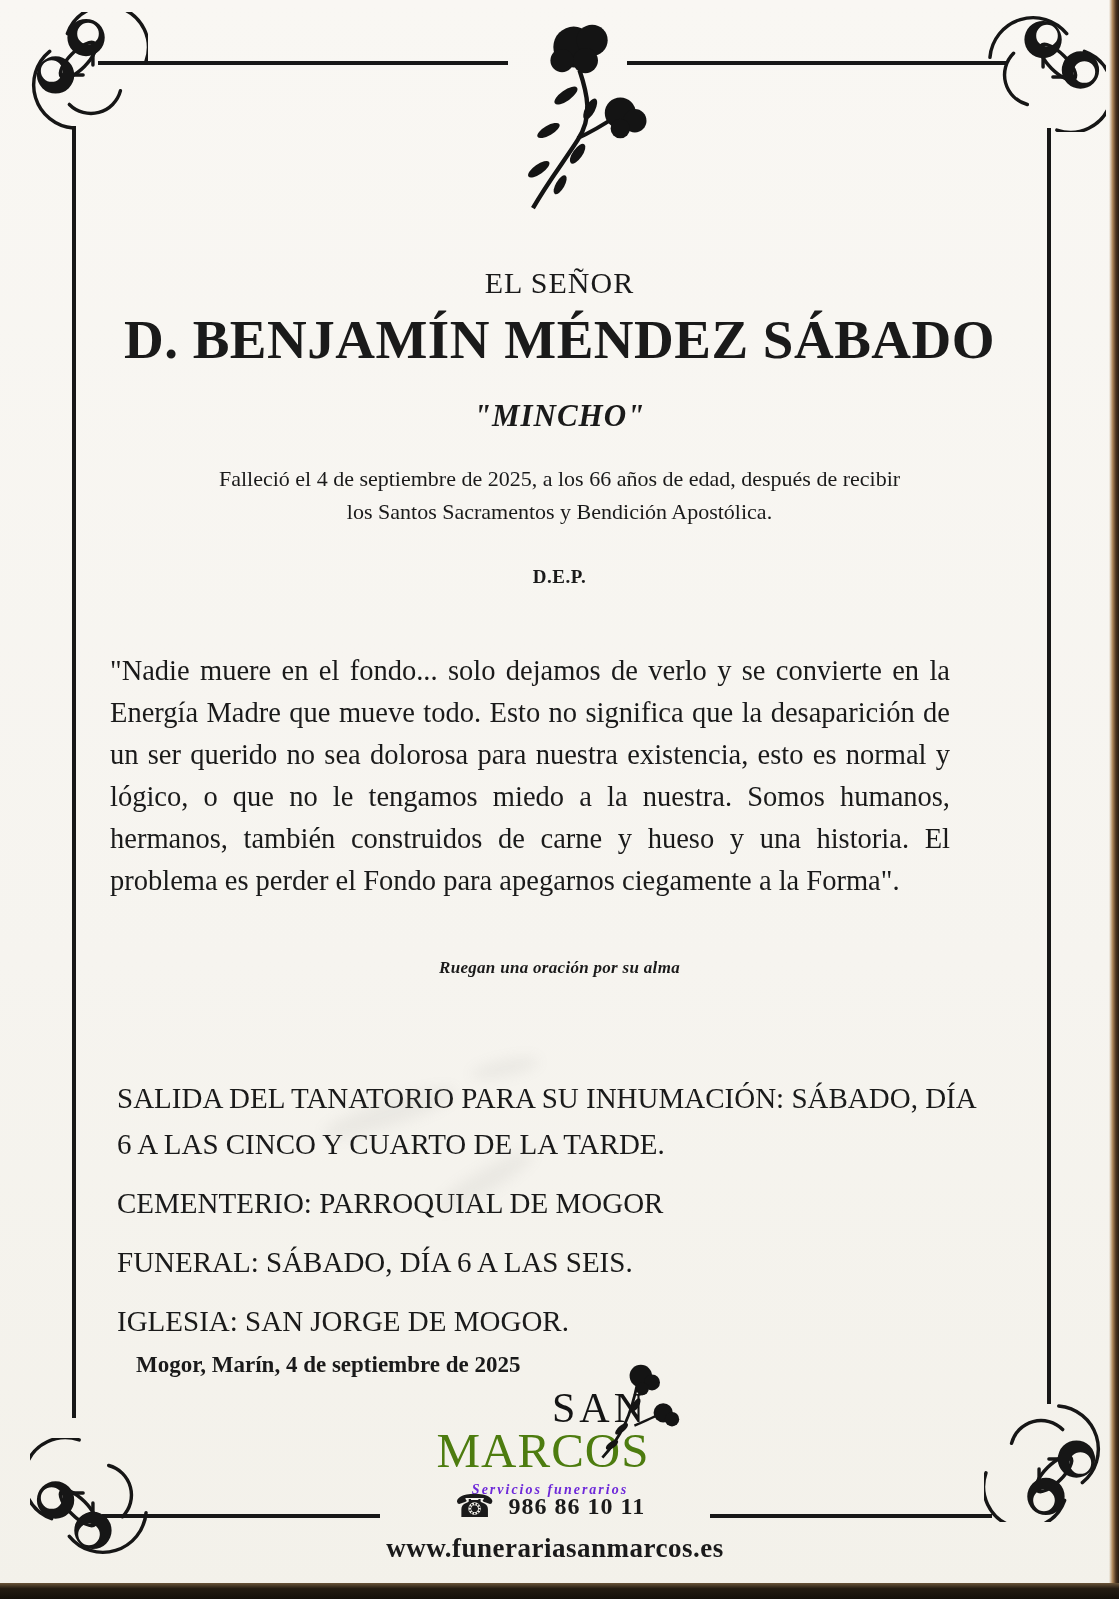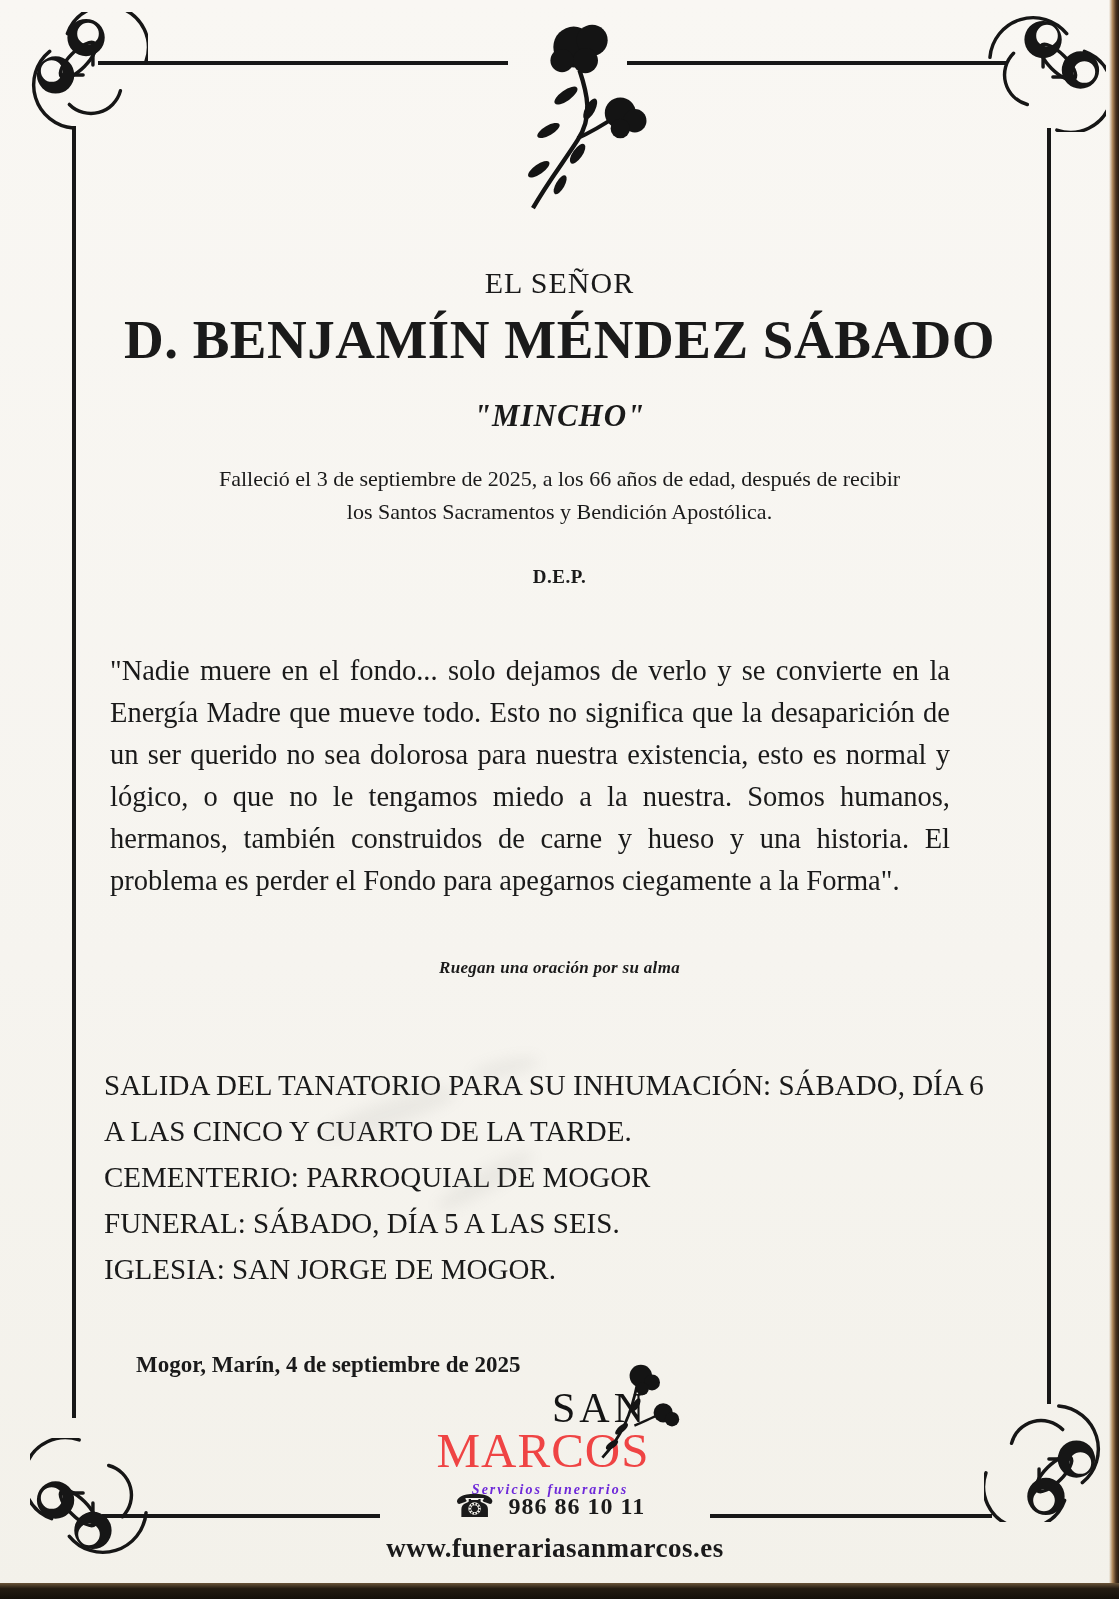--- a/index.html
+++ b/index.html
@@ -22,25 +22,25 @@
   
   .center{left:0;right:0;text-align:center;}
   .title-prefix{top:266px;font-size:30px;font-weight:normal;letter-spacing:1px;}
   .deceased-name{top:308px;font-size:55px;font-weight:bold;letter-spacing:.5px;}
   .nickname{top:398px;font-size:31px;font-weight:bold;font-style:italic;letter-spacing:1px;}
   .death-line{font-size:22px;line-height:33px;}
   .rip{top:566px;font-size:19px;font-weight:bold;letter-spacing:.5px;}
   .quote{top:650px;left:110px;width:840px;font-size:28.5px;line-height:42px;text-align:justify;}
   .prayer{top:958px;font-size:17px;font-weight:bold;font-style:italic;letter-spacing:.3px;}
   .schedule{top:1062px;left:104px;width:892px;font-size:29px;line-height:46px;}
-  .schedule div{margin:0;}
+  .schedule div{margin:13px;}
   .dateline{top:1352px;left:103px;font-size:23px;font-weight:bold;margin-left:33px;}
   
   .logo-san{top:1384px;left:450px;width:198px;text-align:right;font-size:42px;letter-spacing:4px;color:#141414;}
-  .logo-marcos{top:1422px;left:433px;width:220px;text-align:center;font-size:49px;letter-spacing:1px;color:#ef4444;}
+  .logo-marcos{top:1422px;left:433px;width:220px;text-align:center;font-size:49px;letter-spacing:1px;color:#4d7c0f;}
   .logo-tagline{top:1482px;left:440px;width:220px;text-align:center;font-size:14px;font-style:italic;font-weight:bold;letter-spacing:2px;color:#6d28d9;}
   .phone-row{top:1490px;left:400px;width:300px;display:flex;align-items:center;justify-content:center;gap:14px;}
   .phone-glyph{font-family:"DejaVu Sans",sans-serif;font-size:32px;line-height:1;}
   .phone-number{font-size:24px;font-weight:bold;letter-spacing:1px;}
   .website{top:1533px;left:330px;width:450px;text-align:center;font-size:27px;font-weight:bold;letter-spacing:.5px;}
   
   .edge-right{top:0;right:0;width:10px;height:1599px;
     background:linear-gradient(90deg,rgba(180,140,95,0) 0%,#b08a5e 35%,#4a3320 70%,#241a10 100%);}
   .edge-bottom{left:0;bottom:0;width:1119px;height:16px;
     background:linear-gradient(180deg,#6b553a 0%,#241c12 35%,#15100a 100%);}
@@ -115,32 +115,32 @@
       <ellipse cx="42" cy="158" rx="13" ry="5" transform="rotate(-35 42 158)"></ellipse>
       <ellipse cx="64" cy="174" rx="11" ry="4.5" transform="rotate(-60 64 174)"></ellipse>
     </g>
   </svg>
 </div>
 
 <div class="abs center title-prefix">EL SEÑOR</div>
 <div class="abs center deceased-name">D. BENJAMÍN MÉNDEZ SÁBADO</div>
 <div class="abs center nickname">"MINCHO"</div>
 
-<div class="abs center death-line" style="top:462px;">Falleció el 3 de septiembre de 2025, a los 66 años de edad, después de recibir</div>
+<div class="abs center death-line" style="top:462px;">Falleció el 4 de septiembre de 2025, a los 66 años de edad, después de recibir</div>
 <div class="abs center death-line" style="top:495px;">los Santos Sacramentos y Bendición Apostólica.</div>
 <div class="abs center rip">D.E.P.</div>
 
 <div class="abs quote">"Nadie muere en el fondo... solo dejamos de verlo y se convierte en la Energía Madre que mueve todo. Esto no significa que la desaparición de un ser querido no sea dolorosa para nuestra existencia, esto es normal y lógico, o que no le tengamos miedo a la nuestra. Somos humanos, hermanos, también construidos de carne y hueso y una historia. El problema es perder el Fondo para apegarnos ciegamente a la Forma".</div>
 
 <div class="abs center prayer">Ruegan una oración por su alma</div>
 
 <div class="abs schedule">
   <div>SALIDA DEL TANATORIO PARA SU INHUMACIÓN: SÁBADO, DÍA 6 A LAS CINCO Y CUARTO DE LA TARDE.</div>
   <div>CEMENTERIO: PARROQUIAL DE MOGOR</div>
-  <div>FUNERAL: SÁBADO, DÍA 5 A LAS SEIS.</div>
+  <div>FUNERAL: SÁBADO, DÍA 6 A LAS SEIS.</div>
   <div>IGLESIA: SAN JORGE DE MOGOR.</div>
 </div>
 
 <div class="abs dateline">Mogor, Marín, 4 de septiembre de 2025</div>
 
 <div class="abs logo-san">SAN</div>
 <div class="abs logo-marcos">MARCOS</div>
 
 <div class="abs" style="left:596px;top:1360px;width:88px;height:100px;">
   <svg viewBox="0 0 110 130" width="88" height="104">

